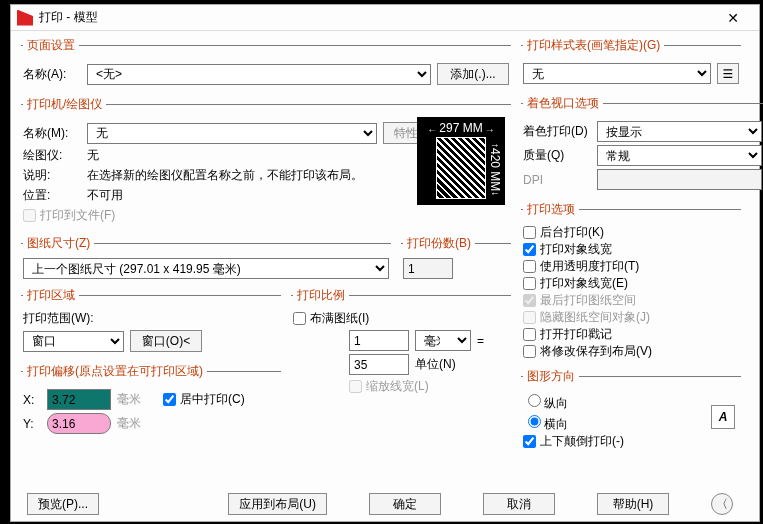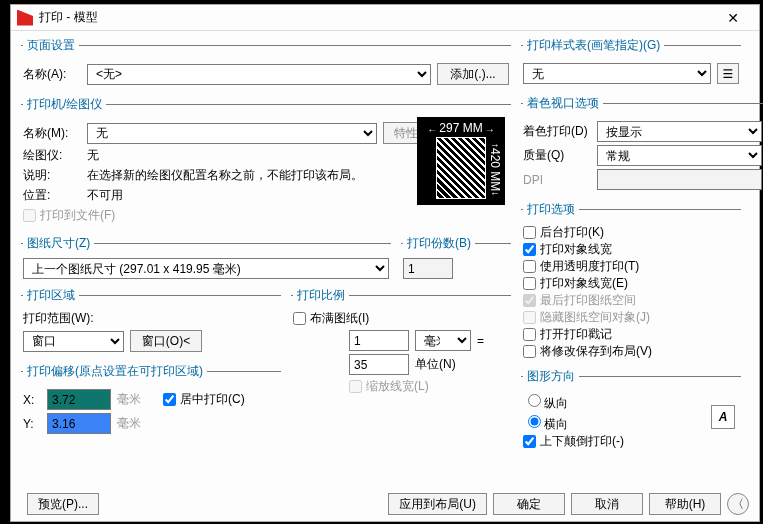--- a/index.html
+++ b/index.html
@@ -6,37 +6,37 @@
   body { margin:0; background:#000; }
   .window { position:absolute; left:10px; top:4px; width:750px; height:518px; background:#fdfdfd; border:1px solid #aaa; }
   .titlebar { height:26px; display:flex; align-items:center; padding:0 6px; border-bottom:1px solid #ddd; }
   .titlebar .logo { width:16px; height:16px; background:#d22; clip-path: polygon(0 0,100% 40%,100% 100%,0 100%); margin-right:6px;}
   .titlebar .title { flex:1; }
   .titlebar .close { width:40px; height:22px; display:flex; align-items:center; justify-content:center; font-size:14px;}
   .content { display:flex; padding:6px 10px 4px 10px; gap:10px; }
   .left { width:490px; }
   .right { width:220px; }
   fieldset { border:none; border-top:1px solid #7a7a7a; margin:0 0 6px 0; padding:6px 2px 2px 2px; position:relative;}
-  fieldset > legend { padding:0 4px; color:#0369a1; font-size:12px;}
+  fieldset > legend { padding:0 4px; color:#c2410c; font-size:12px;}
   .row { display:flex; align-items:center; gap:6px; margin:3px 0; }
   .lbl { width:58px; text-align:left; }
   .lblR { width:68px; }
   select, input[type=text] { border:1px solid #7a7a7a; background:#fff; height:21px; padding:1px 4px; }
   select { padding-right:14px; }
   button.btn { height:22px; border:1px solid #888; background:#f4f4f4; padding:0 10px; min-width:72px;}
   button.btn:disabled{color:#888;}
   input[type=checkbox]{margin:0 4px 0 0; vertical-align:middle;}
   .paper-preview { width:88px; height:88px; background:#000; color:#fff; position:absolute; right:6px; top:4px; padding:4px; display:flex; flex-direction:column; align-items:center;}
   .paper-preview .ptop{font-size:10px; display:flex; align-items:center; gap:2px;}
   .paper-preview .sheet{width:50px;height:62px;background:repeating-linear-gradient(45deg,#fff 0,#fff 2px,#000 2px,#000 5px);border:1px solid #fff;margin-top:2px;}
   .paper-preview .pside{position:absolute;right:3px;top:26px;font-size:10px;writing-mode:vertical-rl;}
   .twoCol { display:flex; gap:10px; }
   .colA{width:260px;}
   .colB{flex:1;}
-  .footer { position:absolute; bottom:6px; left:10px; right:10px; display:flex; align-items:flex-start;}
+  .footer { position:absolute; bottom:6px; left:10px; right:26px; display:flex; align-items:flex-start;gap:36px;}
   .footer .spacer{flex:1;}
   .footer button{margin-left:6px;}
   .round-btn{width:22px;height:22px;border:1px solid #888;border-radius:11px;background:#f4f4f4;display:flex;align-items:center;justify-content:center;margin-left:6px;}
   .iconA{width:24px;height:24px;border:1px solid #888;background:#fff;display:flex;align-items:center;justify-content:center;font-weight:bold;font-style:italic;}
   .disabled-text{color:#999;}
   .sel-wide{flex:1;}
   .primary{background:#e5f1fb;border-color:#0078d7;}
   .small-input{width:64px;}
   .pen-btn{width:22px;height:21px;border:1px solid #888;background:#f4f4f4;display:flex;align-items:center;justify-content:center;}
   .arrow{font-size:10px;}
@@ -123,21 +123,21 @@
             <legend>打印偏移(原点设置在可打印区域)</legend>
             <div class="row">
               <span style="width:18px">X:</span>
               <input type="text" class="small-input" style="background: #0f766e;" value="3.72">
               <span class="disabled-text">毫米</span>
               <span style="width:10px"></span>
               <label><input type="checkbox" checked="" style=""><span>居中打印(C)</span></label>
             </div>
             <div class="row">
               <span style="width:18px">Y:</span>
-              <input type="text" class="small-input" style="background: #3b82f6;" value="3.16">
+              <input type="text" class="small-input" style="background: #f9a8d4; border-radius: 10px;" value="3.16">
               <span class="disabled-text">毫米</span>
             </div>
           </fieldset>
         </div>
 
         <div class="colB">
           <fieldset style="height:150px">
             <legend>打印比例</legend>
             <label><input type="checkbox" style=""><span>布满图纸(I)</span></label>
             <div class="row">

